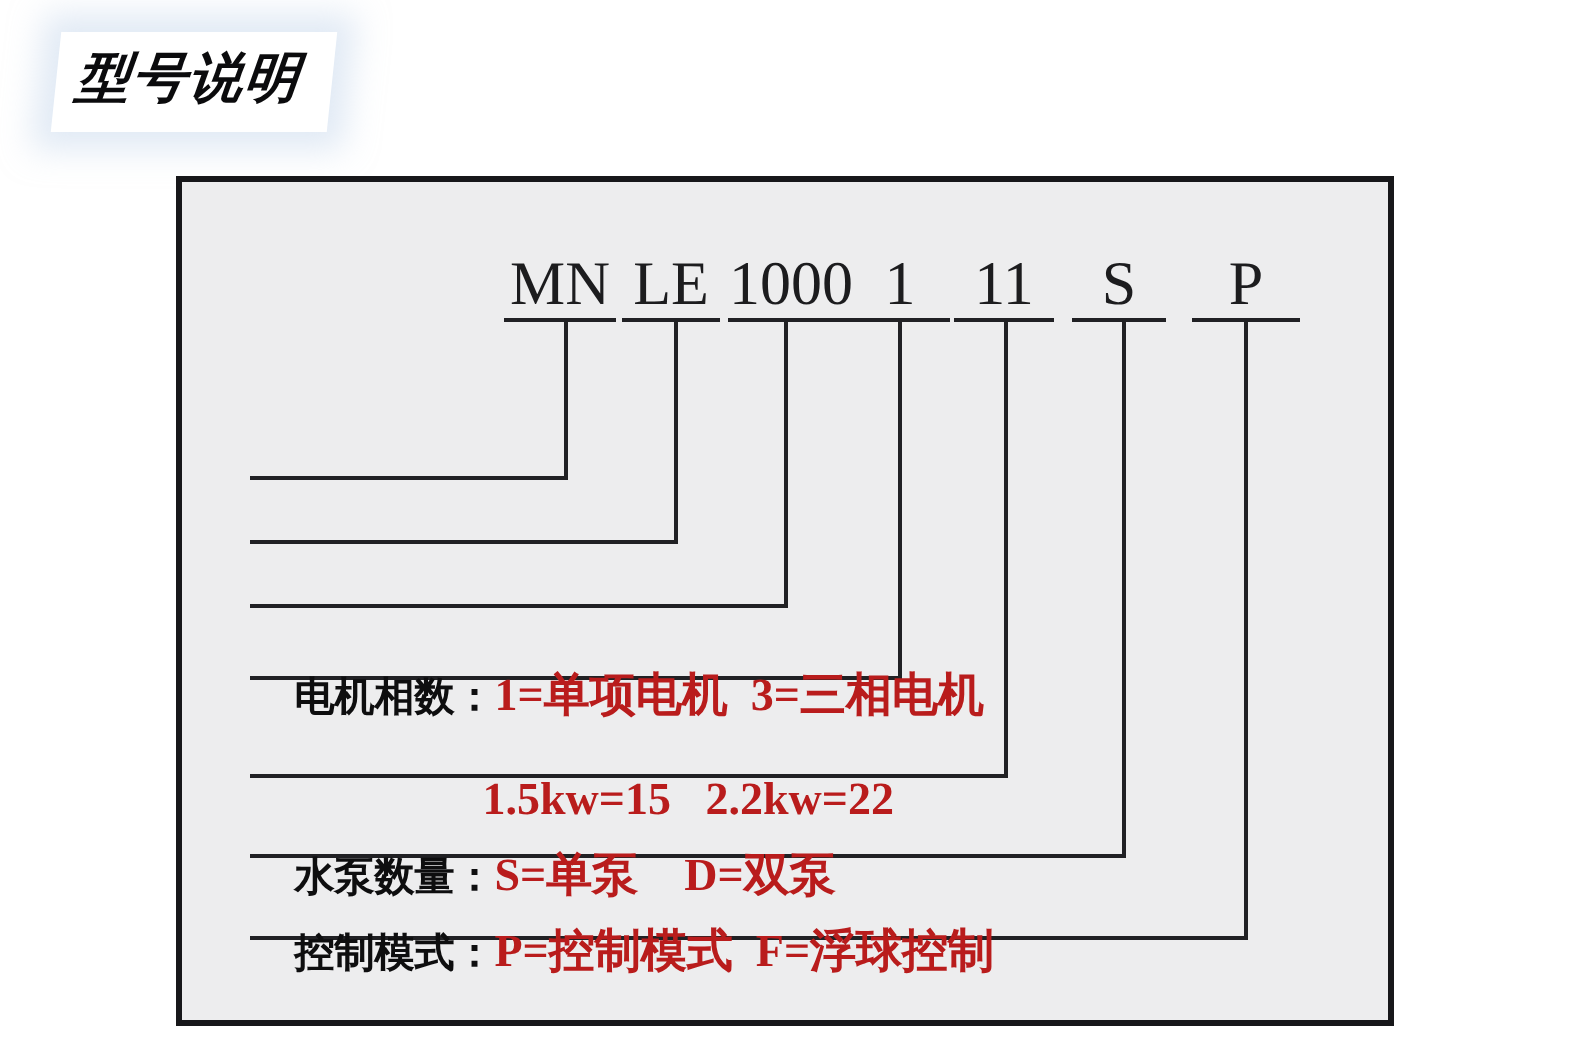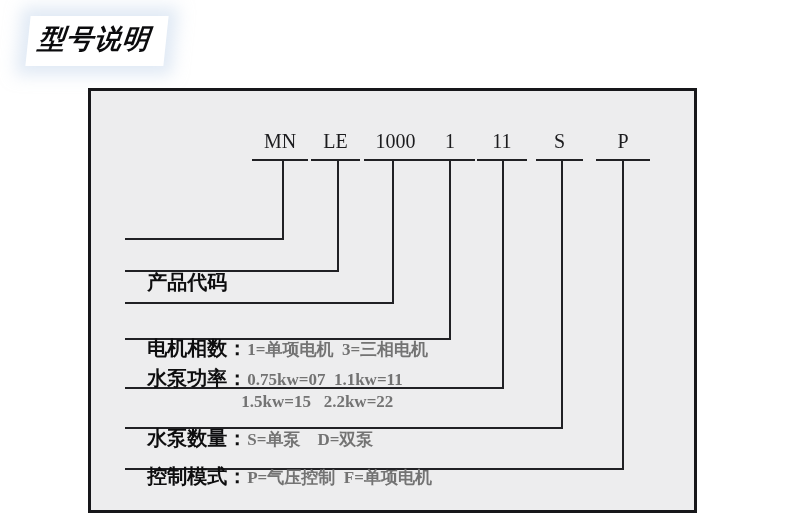--- a/index.html
+++ b/index.html
@@ -29,21 +29,21 @@
   .diagram-box{
     position:absolute;left:88px;top:88px;width:609px;height:425px;
     background:#ededee;border:3px solid #17171a;box-sizing:border-box;
   }
 
   
   .seg{
     position:absolute;top:124px;height:35px;line-height:35px;
     text-align:center;
     font-family:"Liberation Serif","DejaVu Serif",serif;
-    font-size:20px;color:#1c1c1e;
+    font-size:31px;color:#1c1c1e;
     border-bottom:2px solid #212124;
   }
   .s1{left:252px;width:56px}
   .s2{left:311px;width:49px}
   .s3{left:364px;width:63px}
   .s4{left:425px;width:50px}
   .s5{left:477px;width:50px}
   .s6{left:536px;width:47px}
   .s7{left:596px;width:54px}
 
@@ -77,21 +77,21 @@
   .r2{top:246px}
   .r3{top:278px}
   .r4{top:312px}
   .r5{top:342px}
   .r5b{left:219px;top:364px}
   .r6{top:402px}
   .r7{top:440px}
 
   .val{
     font-family:"Liberation Serif","DejaVu Serif",serif;
-    font-size:17px;font-weight:700;color:#737373;
+    font-size:23px;font-weight:700;color:#b91c1c;
   }
 </style>
 </head>
 <body>
 
 <div class="page">
 
   <div class="title-badge">
     <span class="title-text">型号说明</span>
   </div>
@@ -116,37 +116,31 @@
 
   <div class="hline h1"></div>
   <div class="hline h2"></div>
   <div class="hline h3"></div>
   <div class="hline h4"></div>
   <div class="hline h5"></div>
   <div class="hline h6"></div>
   <div class="hline h7"></div>
 
 
-  <div class="row r2">
-    <span class="lbl">产品代码</span>
-  </div>
 
 
   <div class="row r4">
     <span class="lbl">电机相数：</span><span class="val">1=单项电机  3=三相电机</span>
   </div>
 
-  <div class="row r5">
-    <span class="lbl">水泵功率：</span><span class="val">0.75kw=07  1.1kw=11</span>
-  </div>
   <div class="row r5b">
     <span class="val">1.5kw=15   2.2kw=22</span>
   </div>
 
   <div class="row r6">
     <span class="lbl">水泵数量：</span><span class="val">S=单泵    D=双泵</span>
   </div>
 
   <div class="row r7">
-    <span class="lbl">控制模式：</span><span class="val">P=气压控制  F=单项电机</span>
+    <span class="lbl">控制模式：</span><span class="val">P=控制模式  F=浮球控制</span>
   </div>
 
 </div>
 
 </body></html>

